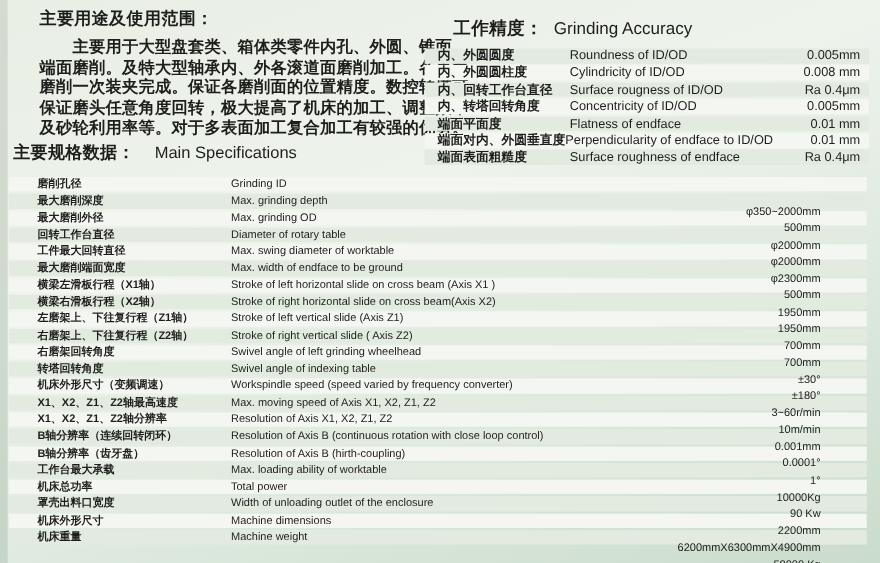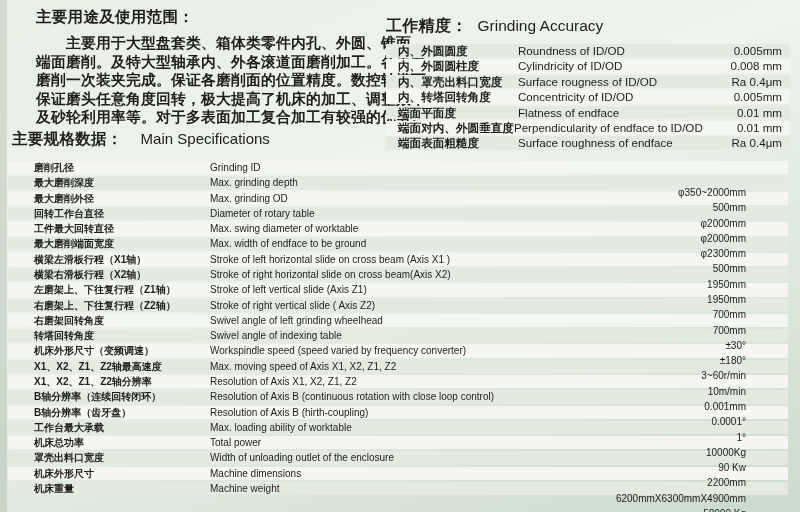--- a/index.html
+++ b/index.html
@@ -14,21 +14,21 @@
     background:linear-gradient(180deg,#c9d0c5,#bac8bb);opacity:.65;
   }
   
   .usage{position:absolute;left:12px;top:7px;width:372px;margin-left:24px;}
   .usage .heading{font-size:15.5px;font-weight:bold;letter-spacing:.3px;}
   .usage .para{margin-top:6px;font-size:14.8px;line-height:18.6px;font-weight:bold;letter-spacing:.2px;}
   .usage .para .line{white-space:nowrap;}
   
   .accuracy{position:absolute;left:386px;top:16px;width:404px;}
   .acc-head{display:flex;align-items:baseline;gap:10px;margin-bottom:7px;}
-  .acc-head .zh{font-size:16px;font-weight:bold;letter-spacing:.3px;}
+  .acc-head .zh{font-size:16px;font-weight:bold;letter-spacing:.3px;margin-left:26px;}
   .acc-head .en{font-size:15.5px;}
   .acc-table .row{display:flex;align-items:center;height:13.6px;line-height:13.6px;margin-bottom:1.8px;font-size:11.6px;}
   .acc-table .row.odd{background:#e3ebe1;}
   .acc-table .row.even{background:#f3f6f1;}
   .acc-table .zh{width:120px;padding-left:12px;font-weight:bold;white-space:nowrap;}
   .acc-table .en{flex:1;white-space:nowrap;}
   .acc-table .val{width:100px;text-align:right;padding-right:8px;white-space:nowrap;}
   
   .specs-head{position:absolute;left:12px;top:129px;display:flex;align-items:baseline;gap:18px;}
   .specs-head .zh{font-size:15.5px;font-weight:bold;letter-spacing:.3px;}
@@ -76,21 +76,21 @@
           <span class="val">0.005mm</span>
         </div>
 
         <div class="row even">
           <span class="zh">内、外圆圆柱度</span>
           <span class="en">Cylindricity of ID/OD</span>
           <span class="val">0.008 mm</span>
         </div>
 
         <div class="row odd">
-          <span class="zh">内、罩壳出料口宽度</span>
+          <span class="zh">内、回转工作台直径</span>
           <span class="en">Surface rougness of ID/OD</span>
           <span class="val">Ra 0.4μm</span>
         </div>
 
         <div class="row even">
           <span class="zh">内、转塔回转角度</span>
           <span class="en">Concentricity of ID/OD</span>
           <span class="val">0.005mm</span>
         </div>
 

